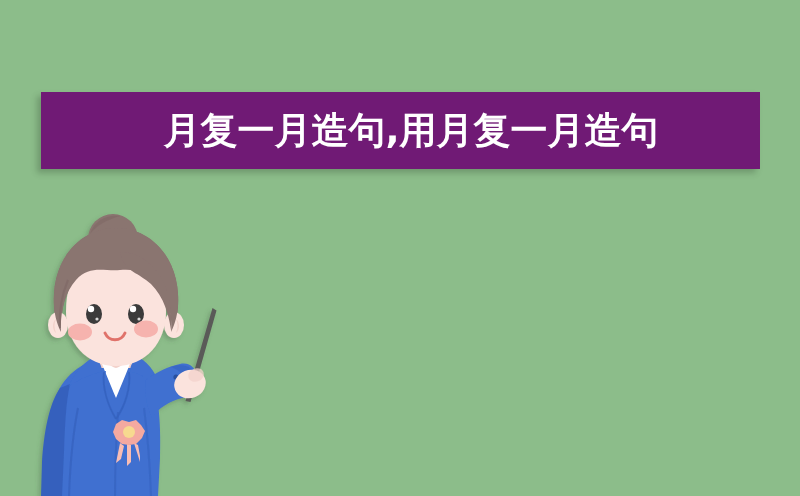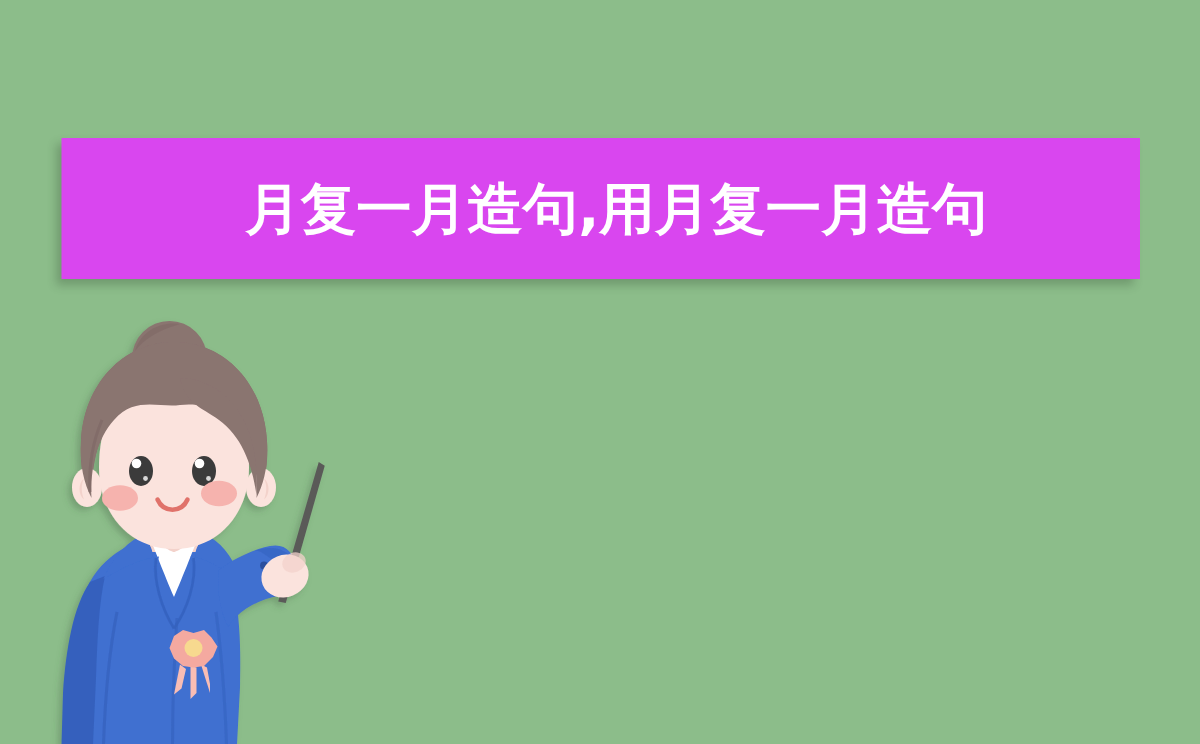--- a/index.html
+++ b/index.html
@@ -20,22 +20,22 @@
     background: #8cbd8a;
     overflow: hidden;
   }
 
   
   .banner {
     position: absolute;
     left: 41px;
     top: 92px;
     width: 719px;
-    height: 94px;
-    background: #d946ef;
+    height: 77px;
+    background: #701a75;
     box-shadow: -4px 4px 6px rgba(40, 60, 40, 0.28);
     display: flex;
     align-items: center;
     justify-content: center;
     box-sizing: border-box;
     padding-left: 21px;
   }
   .banner-title {
     color: #ffffff;
     font-size: 37px;

